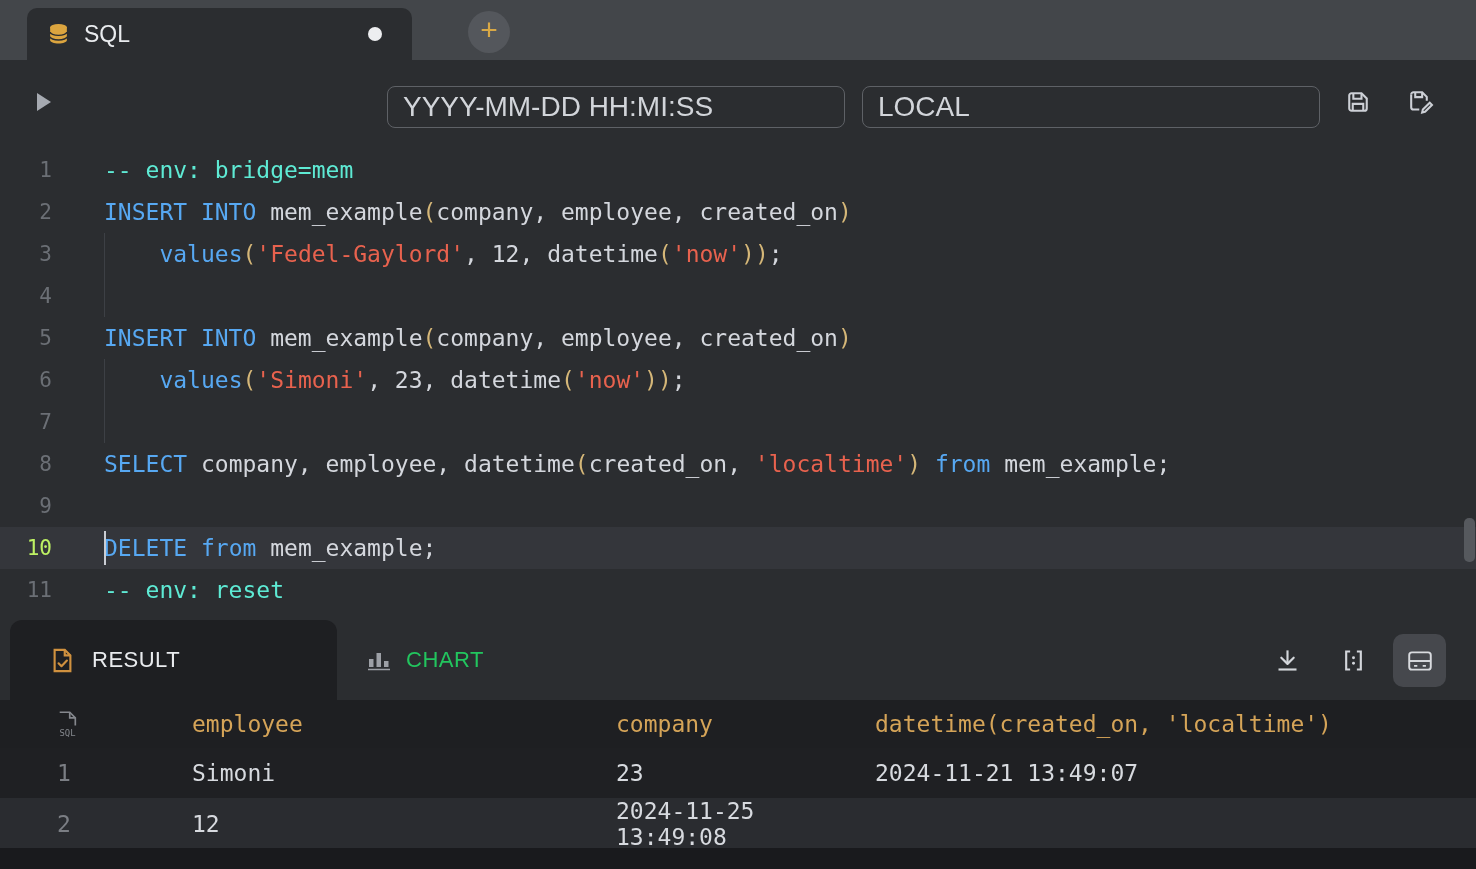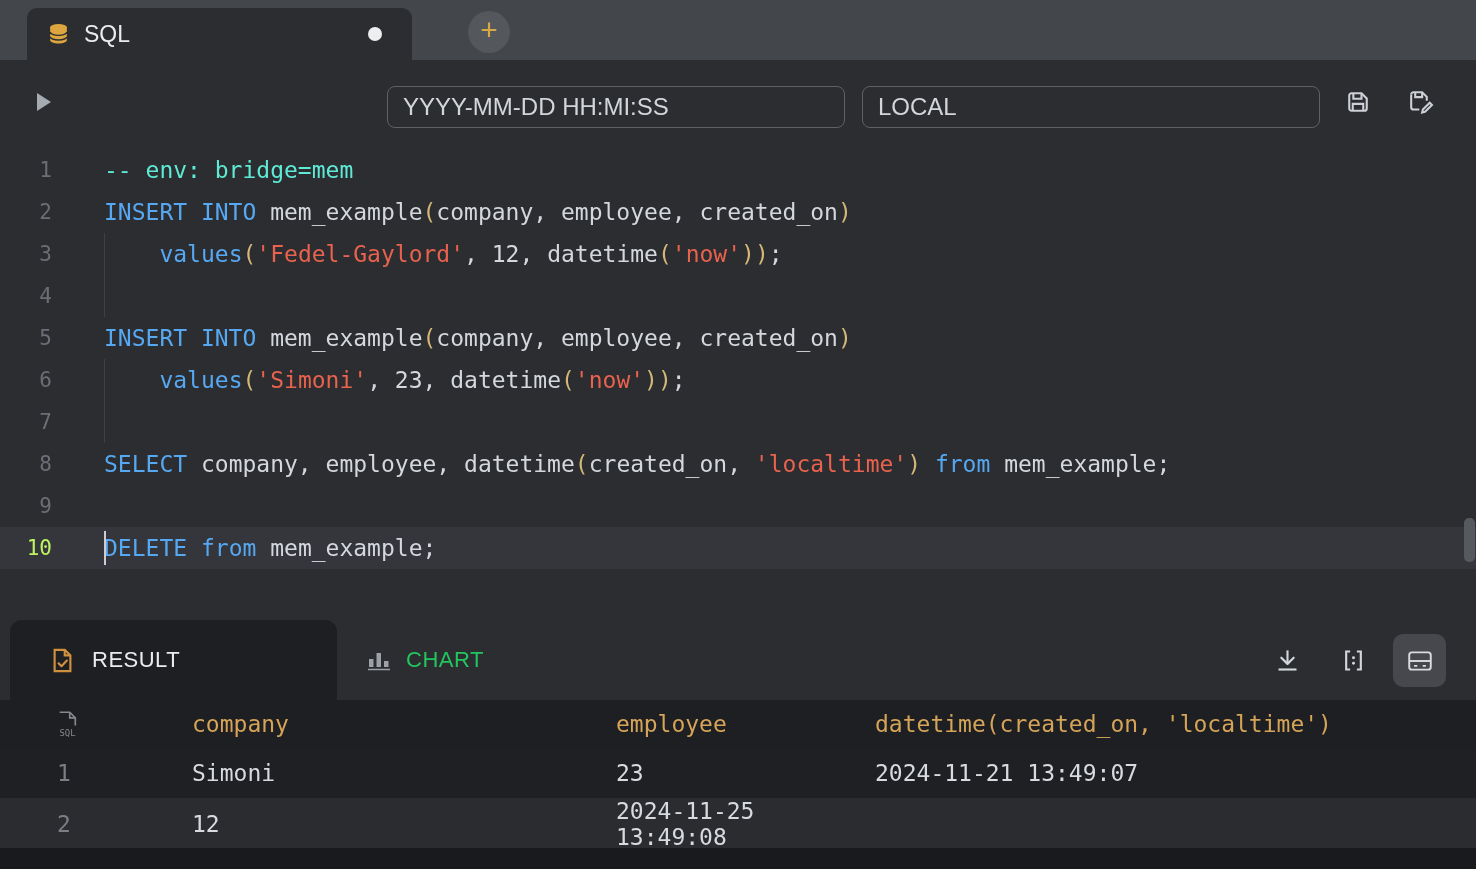--- a/index.html
+++ b/index.html
@@ -14,21 +14,21 @@
   .tab-label { color:#E9EBEE; font-size:23px; }
   .dot { width:14px; height:14px; border-radius:50%; background:#EDEEF0; margin-left:auto; }
   .newtab { position:absolute; left:468px; top:11px; width:42px; height:42px; border-radius:50%;
             background:#54575C; display:flex; align-items:center; justify-content:center; cursor:pointer; }
   .newtab span { color:#D8A846; font-size:30px; line-height:1; transform:translateY(-2px); }
 
   
   .toolbar { height:84px; background:#2B2D30; position:relative; }
   .run-btn { position:absolute; left:34px; top:30px; cursor:pointer; }
   .tb-input { position:absolute; top:26px; width:458px; height:42px; background:transparent;
-              border:1.5px solid #5E6166; border-radius:8px; color:#D2D5DA; font-size:24px;
+              border:1.5px solid #5E6166; border-radius:8px; color:#D2D5DA; font-size:28px;
               padding:0 15px; font-family:"Liberation Sans", sans-serif; outline:none; }
   .fmt-input { left:387px; }
   .tz-input  { left:862px; }
   .icon-btn { position:absolute; cursor:pointer; background:none; border:none; }
   .save-btn     { left:1344px; top:28px; }
   .saveedit-btn { left:1406px; top:27px; }
 
   
   .editor { height:476px; background:#2B2D30; position:relative; padding-top:5px;
             font-family:"DejaVu Sans Mono", monospace; font-size:23px; }
@@ -123,20 +123,21 @@
         <div class="code-line"><span class="gutter-num">1</span><span class="code-content"><span class="tok-comment">-- env: bridge=mem</span></span></div>
         <div class="code-line"><span class="gutter-num">2</span><span class="code-content"><span class="tok-kw">INSERT INTO</span><span class="tok-plain"> mem_example</span><span class="tok-paren">(</span><span class="tok-plain">company, employee, created_on</span><span class="tok-paren">)</span></span></div>
         <div class="code-line guide"><span class="gutter-num">3</span><span class="code-content"><span class="tok-plain">    </span><span class="tok-kw">values</span><span class="tok-paren">(</span><span class="tok-str">'Fedel-Gaylord'</span><span class="tok-plain">, 12, datetime</span><span class="tok-paren">(</span><span class="tok-str">'now'</span><span class="tok-paren">))</span><span class="tok-plain">;</span></span></div>
         <div class="code-line guide"><span class="gutter-num">4</span><span class="code-content"></span></div>
         <div class="code-line"><span class="gutter-num">5</span><span class="code-content"><span class="tok-kw">INSERT INTO</span><span class="tok-plain"> mem_example</span><span class="tok-paren">(</span><span class="tok-plain">company, employee, created_on</span><span class="tok-paren">)</span></span></div>
         <div class="code-line guide"><span class="gutter-num">6</span><span class="code-content"><span class="tok-plain">    </span><span class="tok-kw">values</span><span class="tok-paren">(</span><span class="tok-str">'Simoni'</span><span class="tok-plain">, 23, datetime</span><span class="tok-paren">(</span><span class="tok-str">'now'</span><span class="tok-paren">))</span><span class="tok-plain">;</span></span></div>
         <div class="code-line guide"><span class="gutter-num">7</span><span class="code-content"></span></div>
         <div class="code-line"><span class="gutter-num">8</span><span class="code-content"><span class="tok-kw">SELECT</span><span class="tok-plain"> company, employee, datetime</span><span class="tok-paren">(</span><span class="tok-plain">created_on, </span><span class="tok-str">'localtime'</span><span class="tok-paren">)</span><span class="tok-plain"> </span><span class="tok-kw">from</span><span class="tok-plain"> mem_example;</span></span></div>
         <div class="code-line"><span class="gutter-num">9</span><span class="code-content"></span></div>
         <div class="code-line current"><span class="gutter-num">10</span><span class="code-content"><span class="tok-kw">DELETE</span><span class="tok-plain"> </span><span class="tok-kw">from</span><span class="tok-plain"> mem_example;</span></span></div>
+        <div class="code-line"><span class="gutter-num">11</span><span class="code-content"><span class="tok-comment">-- env: reset</span></span></div>
       </div>
     <div class="scrollbar-thumb"></div>
   </div>
 
   <section class="result-panel">
     <div class="rtabs">
       <div class="rtab-result">
         <svg width="25" height="27" viewBox="0 0 22 24" fill="none" stroke="#D0913F" stroke-width="1.9">
           <path d="M4 2.5h9l5 5V21.5H4z"></path>
           <path d="M13 2.5v5h5"></path>
@@ -180,22 +181,22 @@
 
     <div class="ttable">
       <div class="thead">
         <div class="icon-cell">
           <svg width="27" height="29" viewBox="0 0 24 26" fill="none" stroke="#85888E" stroke-width="1.5">
             <path d="M5 2h9l5 5v7"></path>
             <path d="M14 2v5h5"></path>
             <text x="12" y="23" font-size="8" fill="#85888E" stroke="none" text-anchor="middle" font-family="DejaVu Sans Mono, monospace">SQL</text>
           </svg>
         </div>
-      <div class="hcell">company</div>
-          <div class="hcell">employee</div>
+      <div class="hcell">employee</div>
+          <div class="hcell">company</div>
           <div class="hcell">datetime(created_on, 'localtime')</div>
         </div>
       <div>
           <div class="trow">
             <div class="idx">1</div>
             <div class="tcell">Simoni</div>
             <div class="tcell">23</div>
             <div class="tcell">2024-11-21 13:49:07</div>
           </div>
           <div class="trow">

